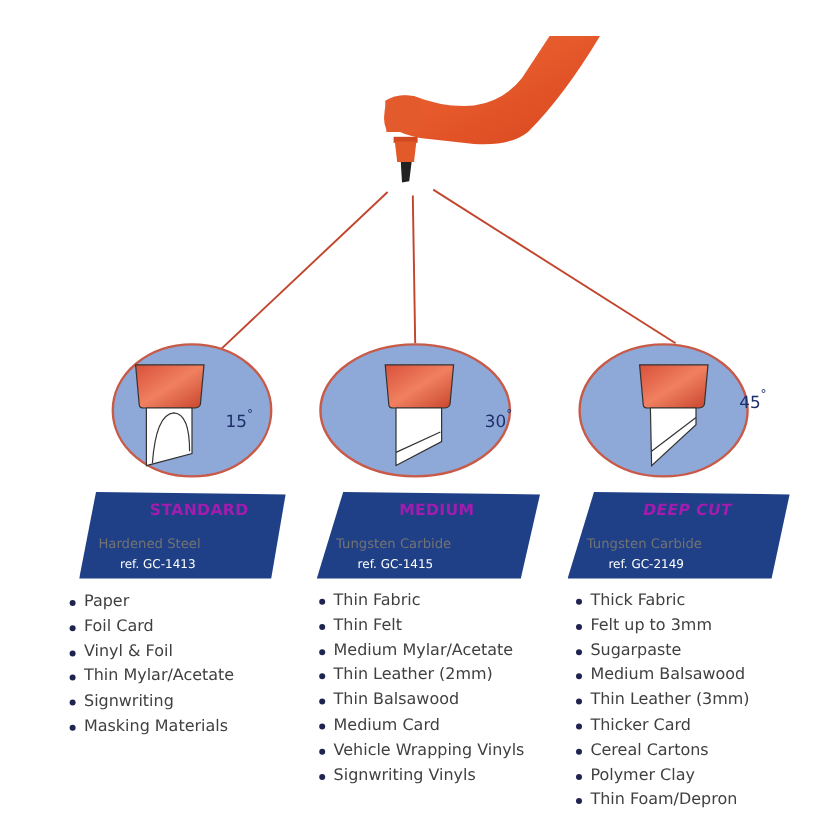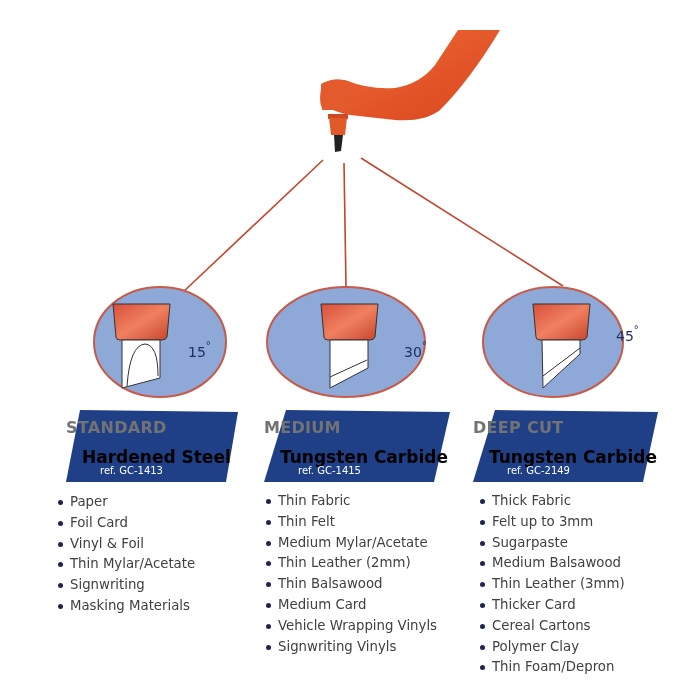--- a/index.html
+++ b/index.html
@@ -1,21 +1,21 @@
 <!DOCTYPE html>
 <html><head>
 <meta charset="utf-8">
 <style>
   html, body { margin:0; padding:0; background:#ffffff; }
   body { width:700px; height:700px; position:relative; overflow:hidden; font-family:"DejaVu Sans", sans-serif; }
   svg.art { position:absolute; left:0; top:0; }
   .banner { position:absolute; width:200px; height:74px; }
   .banner svg { position:absolute; left:0; top:0; }
-  .banner .title { position:absolute; left:0; width:100%; top:8px; color:#737373; font-weight:bold; font-size:16px; letter-spacing:0.3px; font-family:"DejaVu Sans", sans-serif; }
-  .banner .sub { position:absolute; left:16px; top:37px; color:#000000; font-size:17px; font-family:"DejaVu Sans", sans-serif;font-weight:bold; }
+  .banner .title { position:absolute; left:0; width:100%; text-align:center; top:8px; color:#a21caf; font-weight:bold; font-size:13px; letter-spacing:0.3px; font-family:"DejaVu Sans", sans-serif; }
+  .banner .sub { position:absolute; left:16px; top:37px; color:#737373; font-size:11px; font-family:"DejaVu Sans", sans-serif; }
   .banner .ref { position:absolute; left:18px; top:55px; color:#fff; font-size:10px; font-family:"DejaVu Sans", sans-serif;padding-left:16px; }
   ul.mats { position:absolute; margin:0; padding:0; list-style:none; }
   ul.mats li { position:relative; padding-left:14px; height:20.8px; line-height:20px; font-size:13.3px; color:#404040; white-space:nowrap; font-family:"DejaVu Sans", sans-serif; }
   ul.mats li::before { content:""; position:absolute; left:2px; top:8px; width:5px; height:5px; border-radius:50%; background:#1f2350; }
   .angle { position:absolute; font-size:14px; color:#1f2f6a; font-family:"DejaVu Sans", sans-serif;margin-left:18px; }
   .angle sup { font-size:10px; position:relative; top:-2px; }
 </style>
 </head>
 <body>
 
@@ -85,21 +85,21 @@
     </svg>
   <div class="title" style="padding-right:12px;">MEDIUM</div>
   <div class="sub">Tungsten Carbide</div>
   <div class="ref">ref. GC-1415</div>
 </div>
 
 <div class="banner" style="left:473px; top:410px;">
   <svg width="200" height="74">
       <polygon points="22,0 185,2 170,72 0,72" fill="#1f3f86"></polygon>
     </svg>
-  <div class="title" style="padding-right:12px;">DEEP CUT</div>
+  <div class="title" style="padding-right:12px;font-style:italic;">DEEP CUT</div>
   <div class="sub">Tungsten Carbide</div>
   <div class="ref">ref. GC-2149</div>
 </div>
 
 <ul class="mats" style="left:56px; top:492px;">
   <li>Paper</li>
   <li>Foil Card</li>
   <li>Vinyl &amp; Foil</li>
   <li>Thin Mylar/Acetate</li>
   <li>Signwriting</li>

